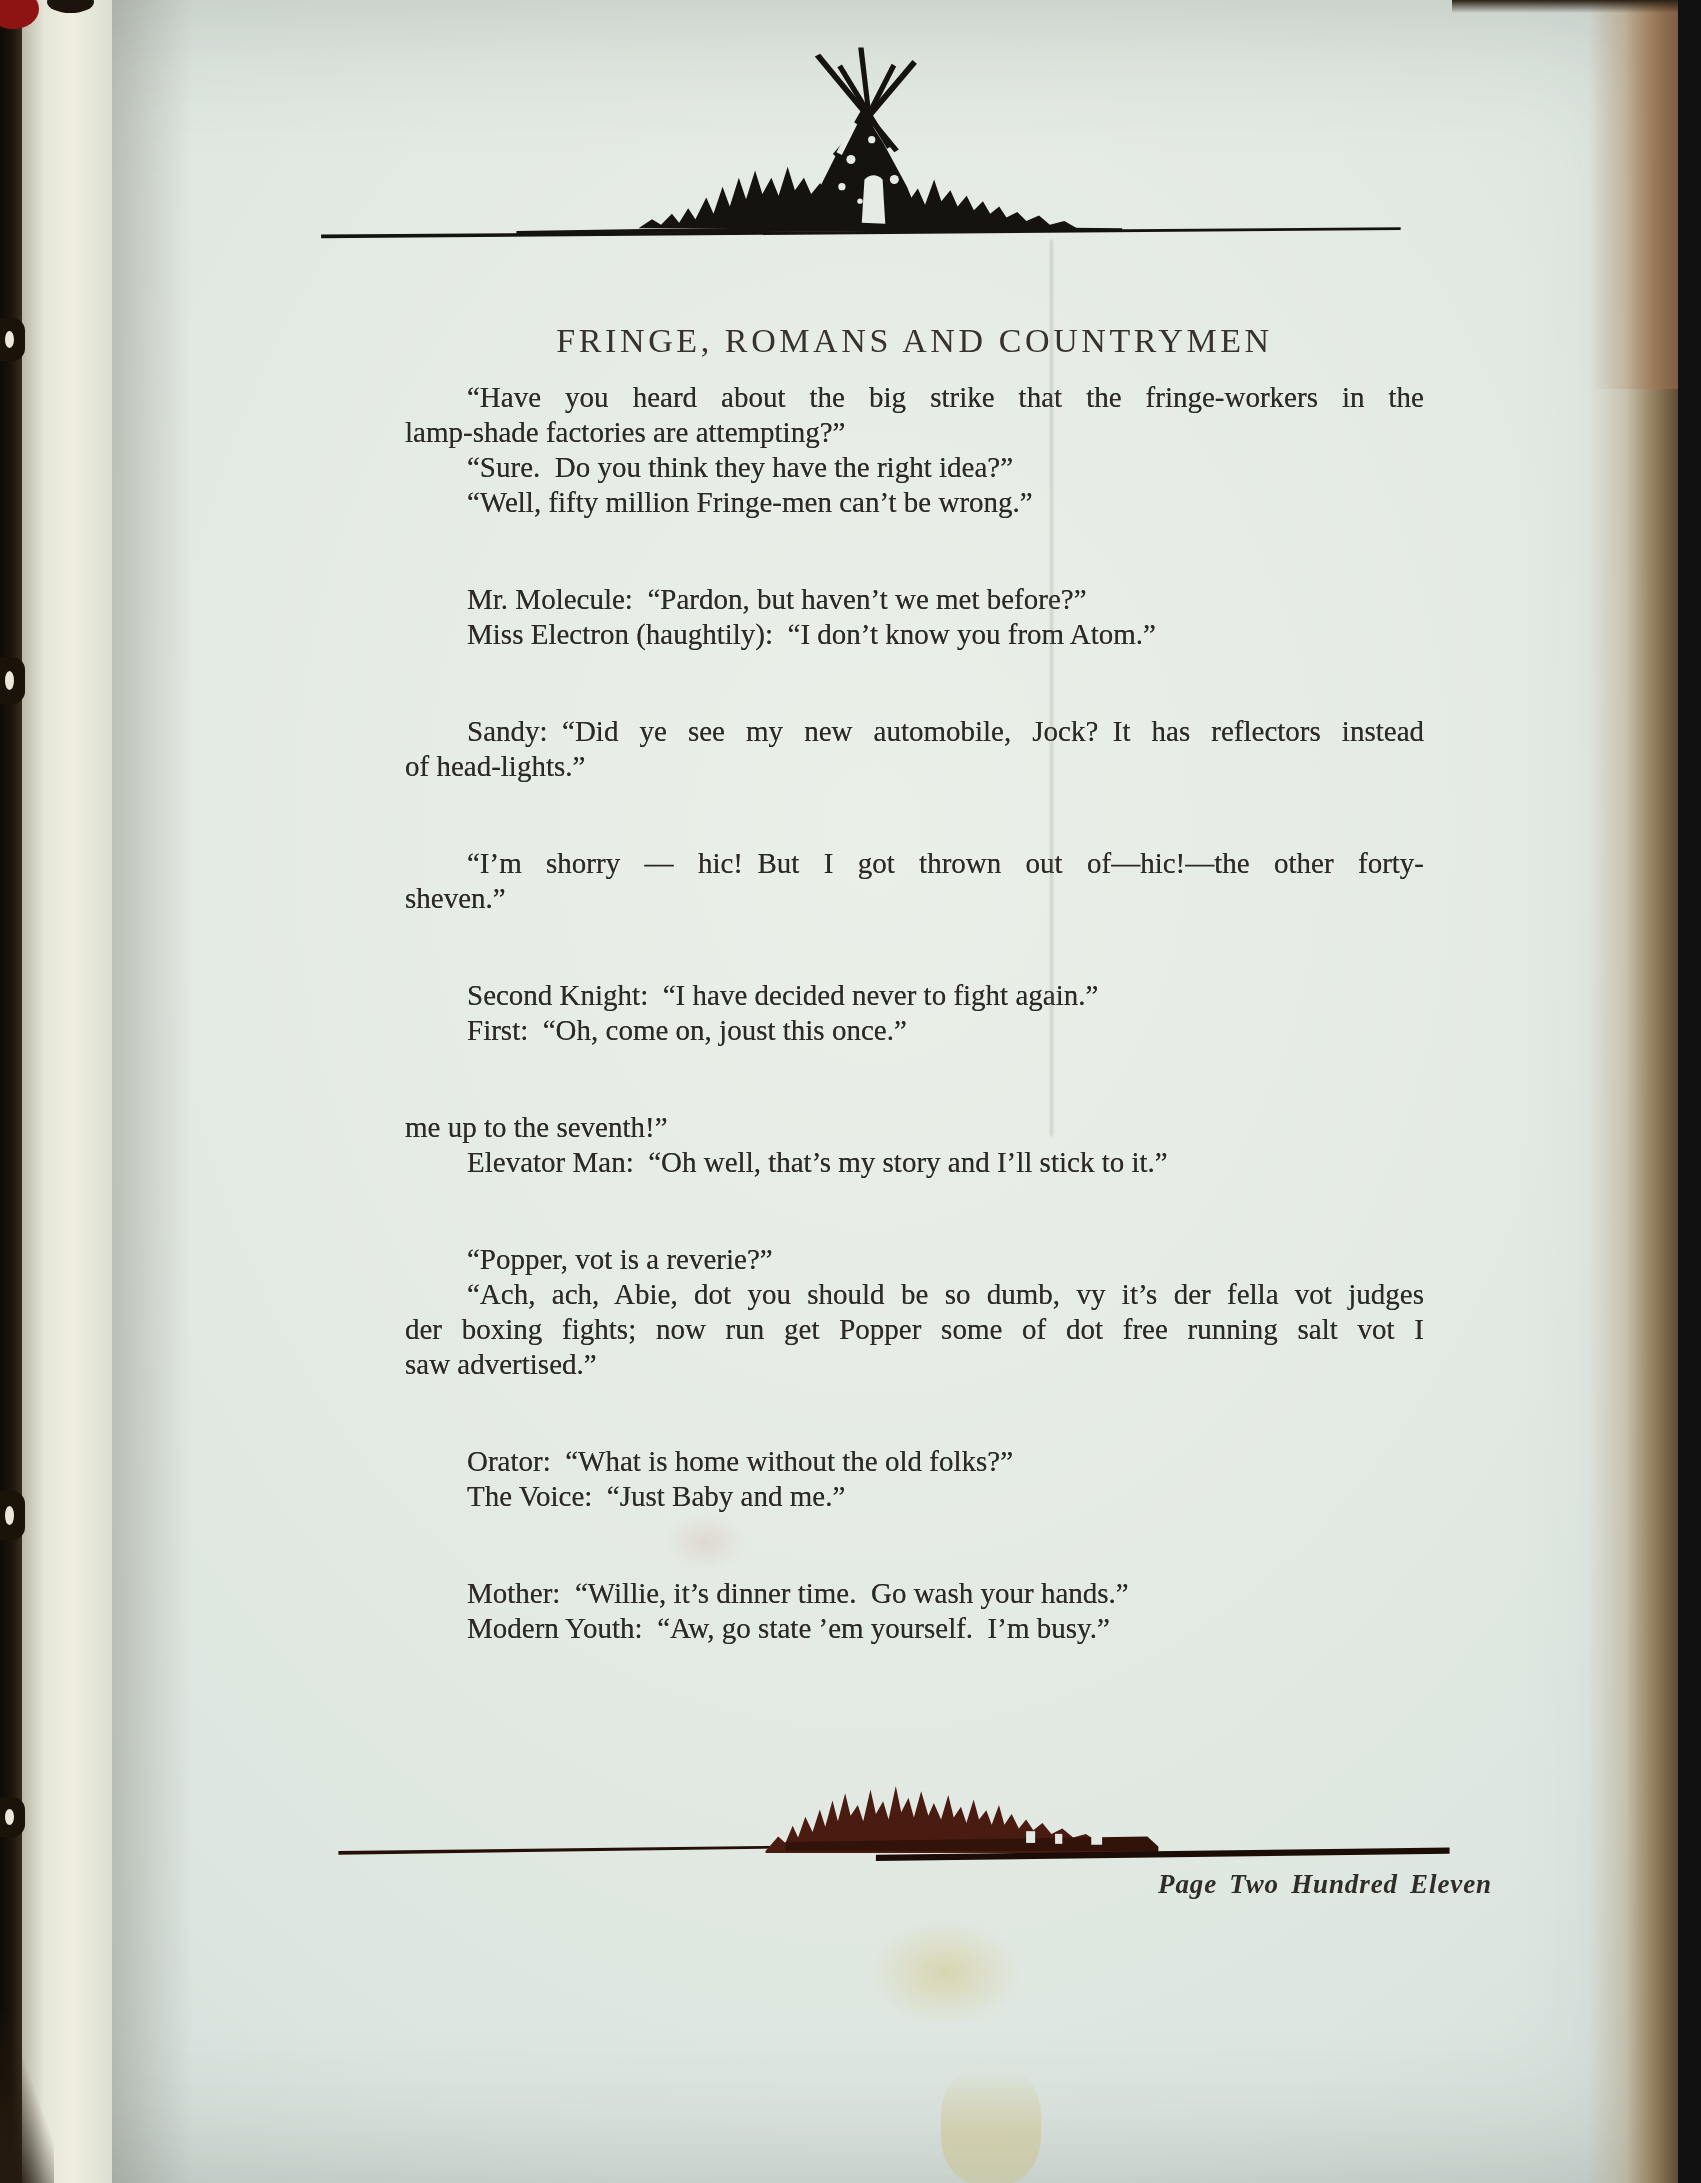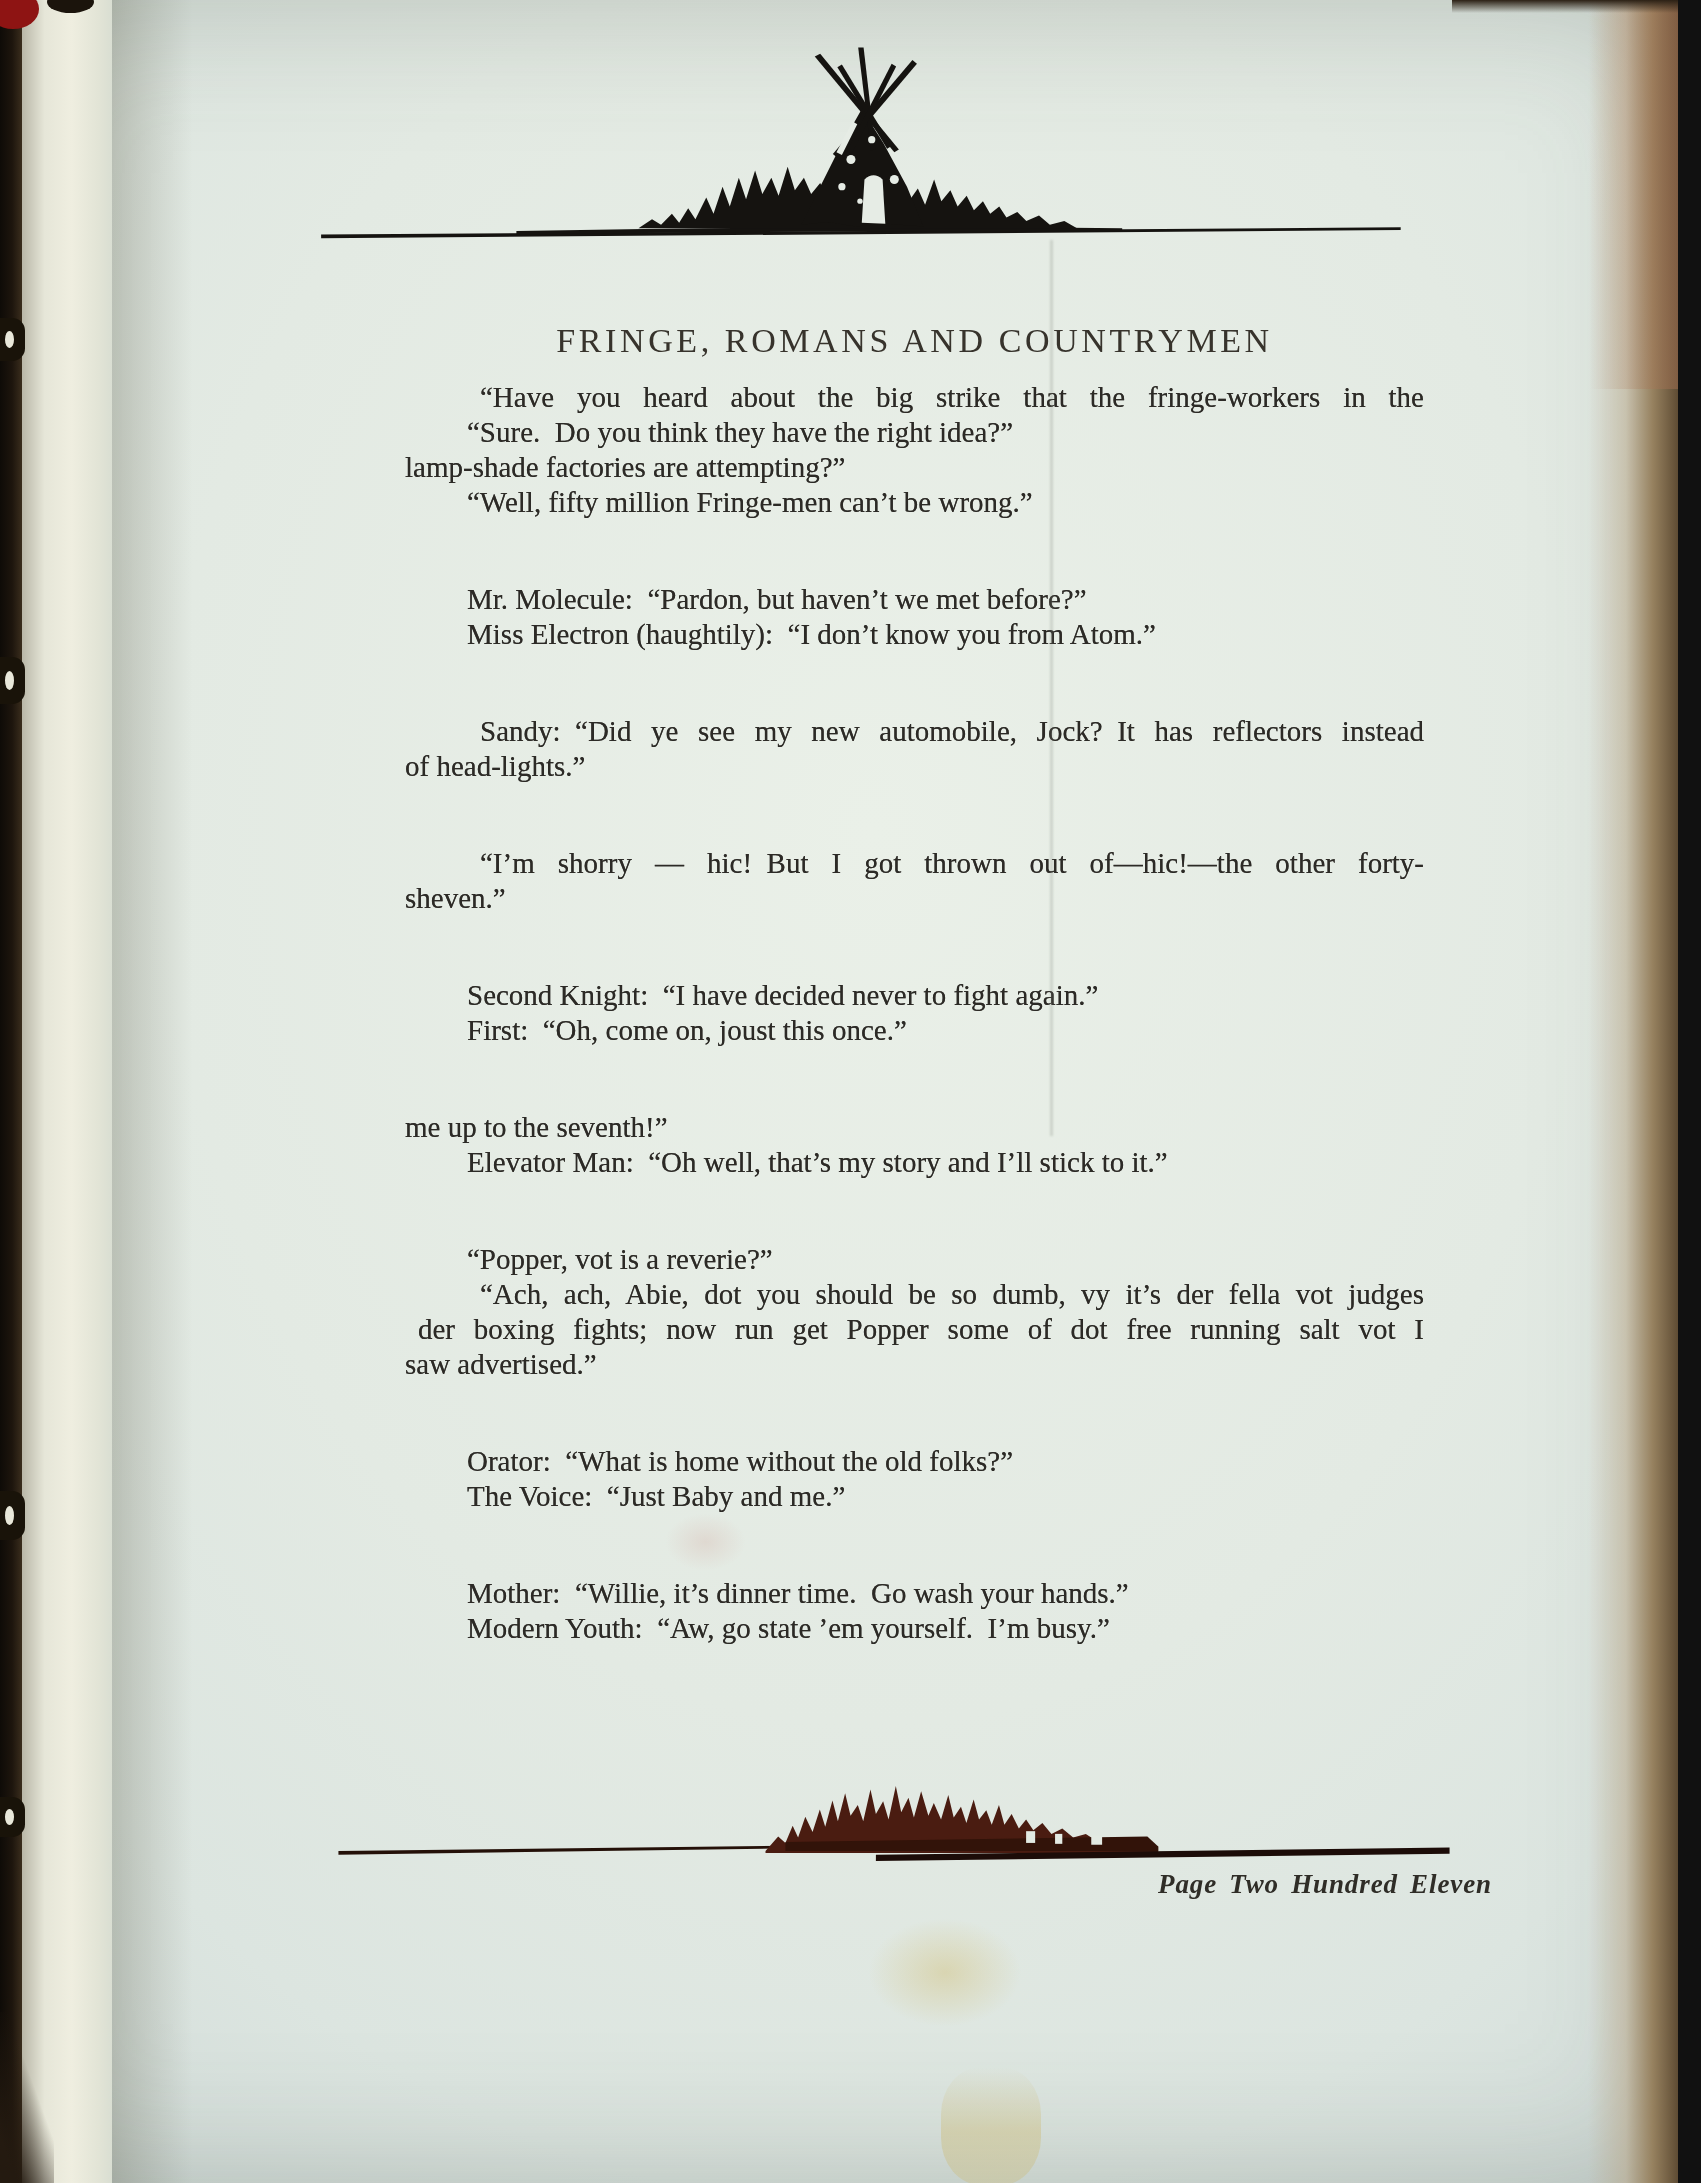--- a/index.html
+++ b/index.html
@@ -7,21 +7,21 @@
     background:radial-gradient(ellipse 1357px 1719px at 52% 38%, #eaf0e8 0%, #e3eae3 52%, #dce5e0 80%, #d2dcd9 100%);
     box-shadow:inset 0 0 145px rgba(70,80,70,.28);
     font-family:"Liberation Serif","DejaVu Serif",serif;}
   .content{position:absolute;inset:0;filter:blur(0.3px);}
   .title{position:absolute;left:405px;top:322px;width:1019px;text-align:center;
     font-size:34px;letter-spacing:3.6px;color:#37332c;}
   .jokes{position:absolute;left:405px;top:380px;width:1019px;font-size:29px;line-height:35px;color:#2c2a26;
     text-shadow:0 0 0.6px rgba(44,42,38,.75);}
   .joke{margin:0 0 62px 0;}
   .ind{text-indent:62px;}
-  .just{text-align:justify;text-align-last:justify;margin-left:13px;}
+  .just{text-align:justify;text-align-last:justify;}
   .footer{position:absolute;left:1040px;top:1869px;width:452px;text-align:right;
     font-style:italic;font-weight:700;font-size:27px;letter-spacing:0.9px;word-spacing:4.5px;color:#2f2d27;}
   .art{position:absolute;}
   
   .edge-binding{position:absolute;left:0;top:0;width:22px;height:100%;
     background:linear-gradient(90deg,#0e0b07 0%,#1d150d 55%,#3a2d1d 100%);}
   .edge-underpage{position:absolute;left:22px;top:0;width:90px;height:100%;
     background:linear-gradient(90deg,#b9b7a8 0%,#e6e6d8 25%,#efeee0 55%,#e2e4d6 85%,#d9ded2 100%);}
   .edge-curl{position:absolute;left:112px;top:0;width:81px;height:100%;
     background:linear-gradient(90deg,rgba(95,95,75,.28),rgba(0,0,0,0));}
@@ -80,22 +80,22 @@
       <path d="M584 122 L602 88 L607 91 L590 125 Z"></path>
     </g>
   </svg>
 
   <div class="content">
     <div class="title">FRINGE, ROMANS AND COUNTRYMEN</div>
 
     <div class="jokes">
       <div class="joke">
         <div class="line ind just">“Have you heard about the big strike that the fringe-workers in the</div>
+        <div class="line">lamp-shade factories are attempting?”</div>
         <div class="line ind">“Sure. Do you think they have the right idea?”</div>
-        <div class="line">lamp-shade factories are attempting?”</div>
         <div class="line ind">“Well, fifty million Fringe-men can’t be wrong.”</div>
       </div>
       <div class="joke">
         <div class="line ind">Mr. Molecule: “Pardon, but haven’t we met before?”</div>
         <div class="line ind">Miss Electron (haughtily): “I don’t know you from Atom.”</div>
       </div>
       <div class="joke">
         <div class="line ind just">Sandy: “Did ye see my new automobile, Jock? It has reflectors instead</div>
         <div class="line">of head-lights.”</div>
       </div>

